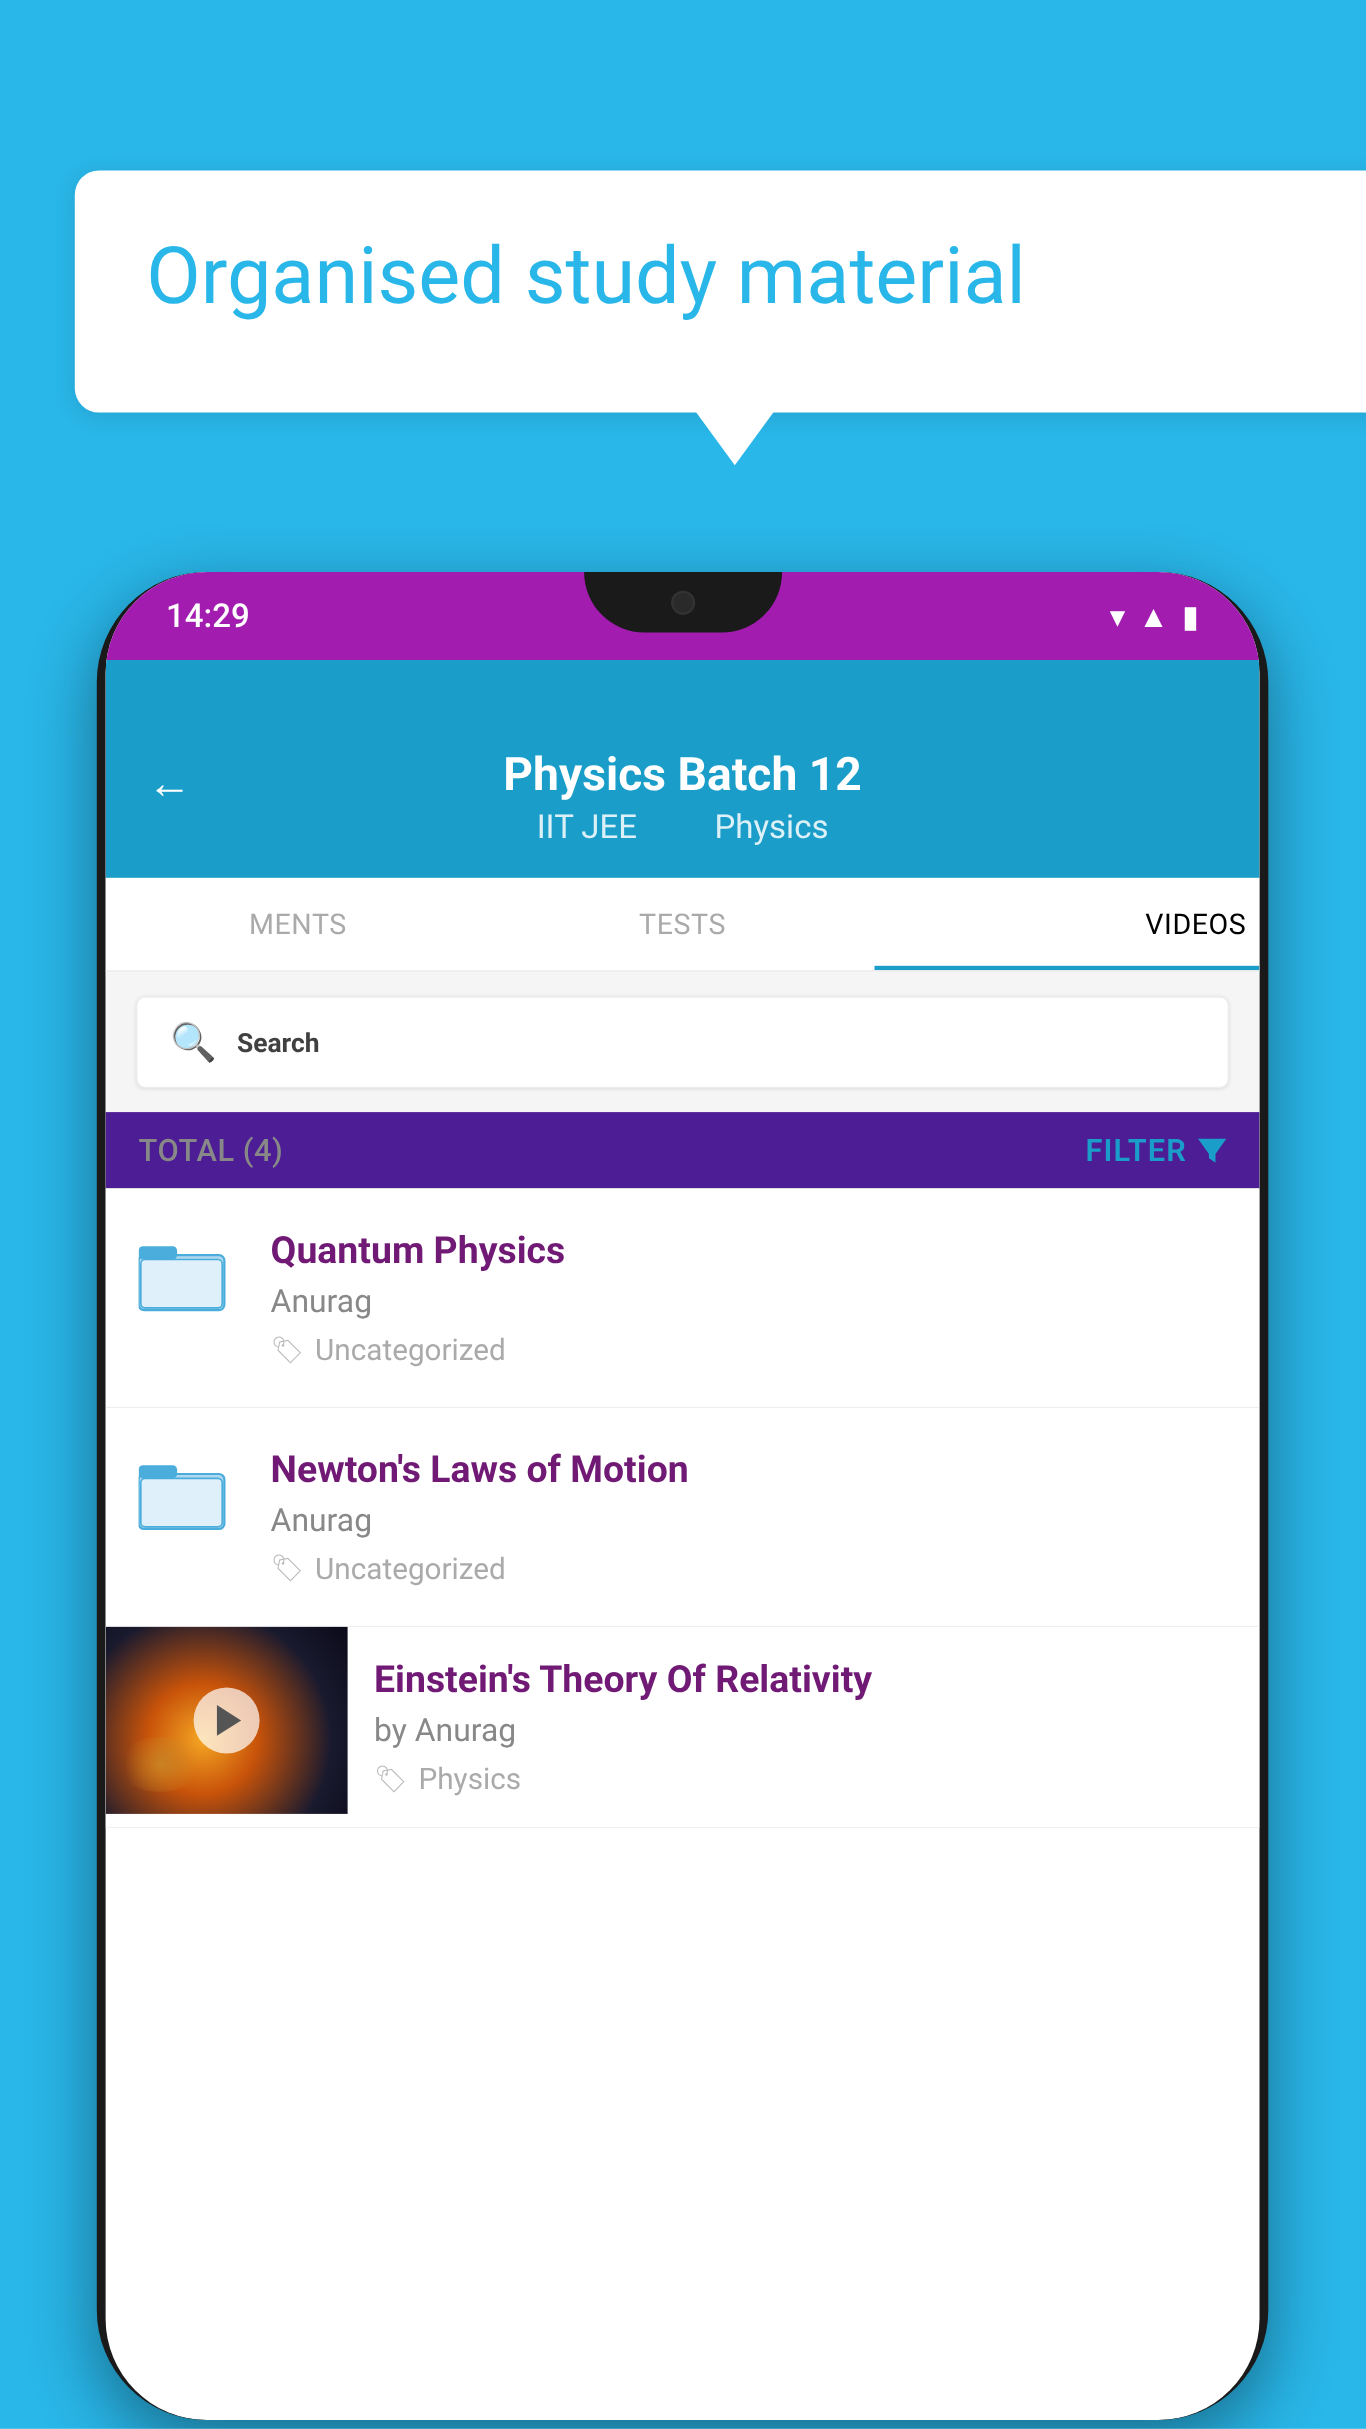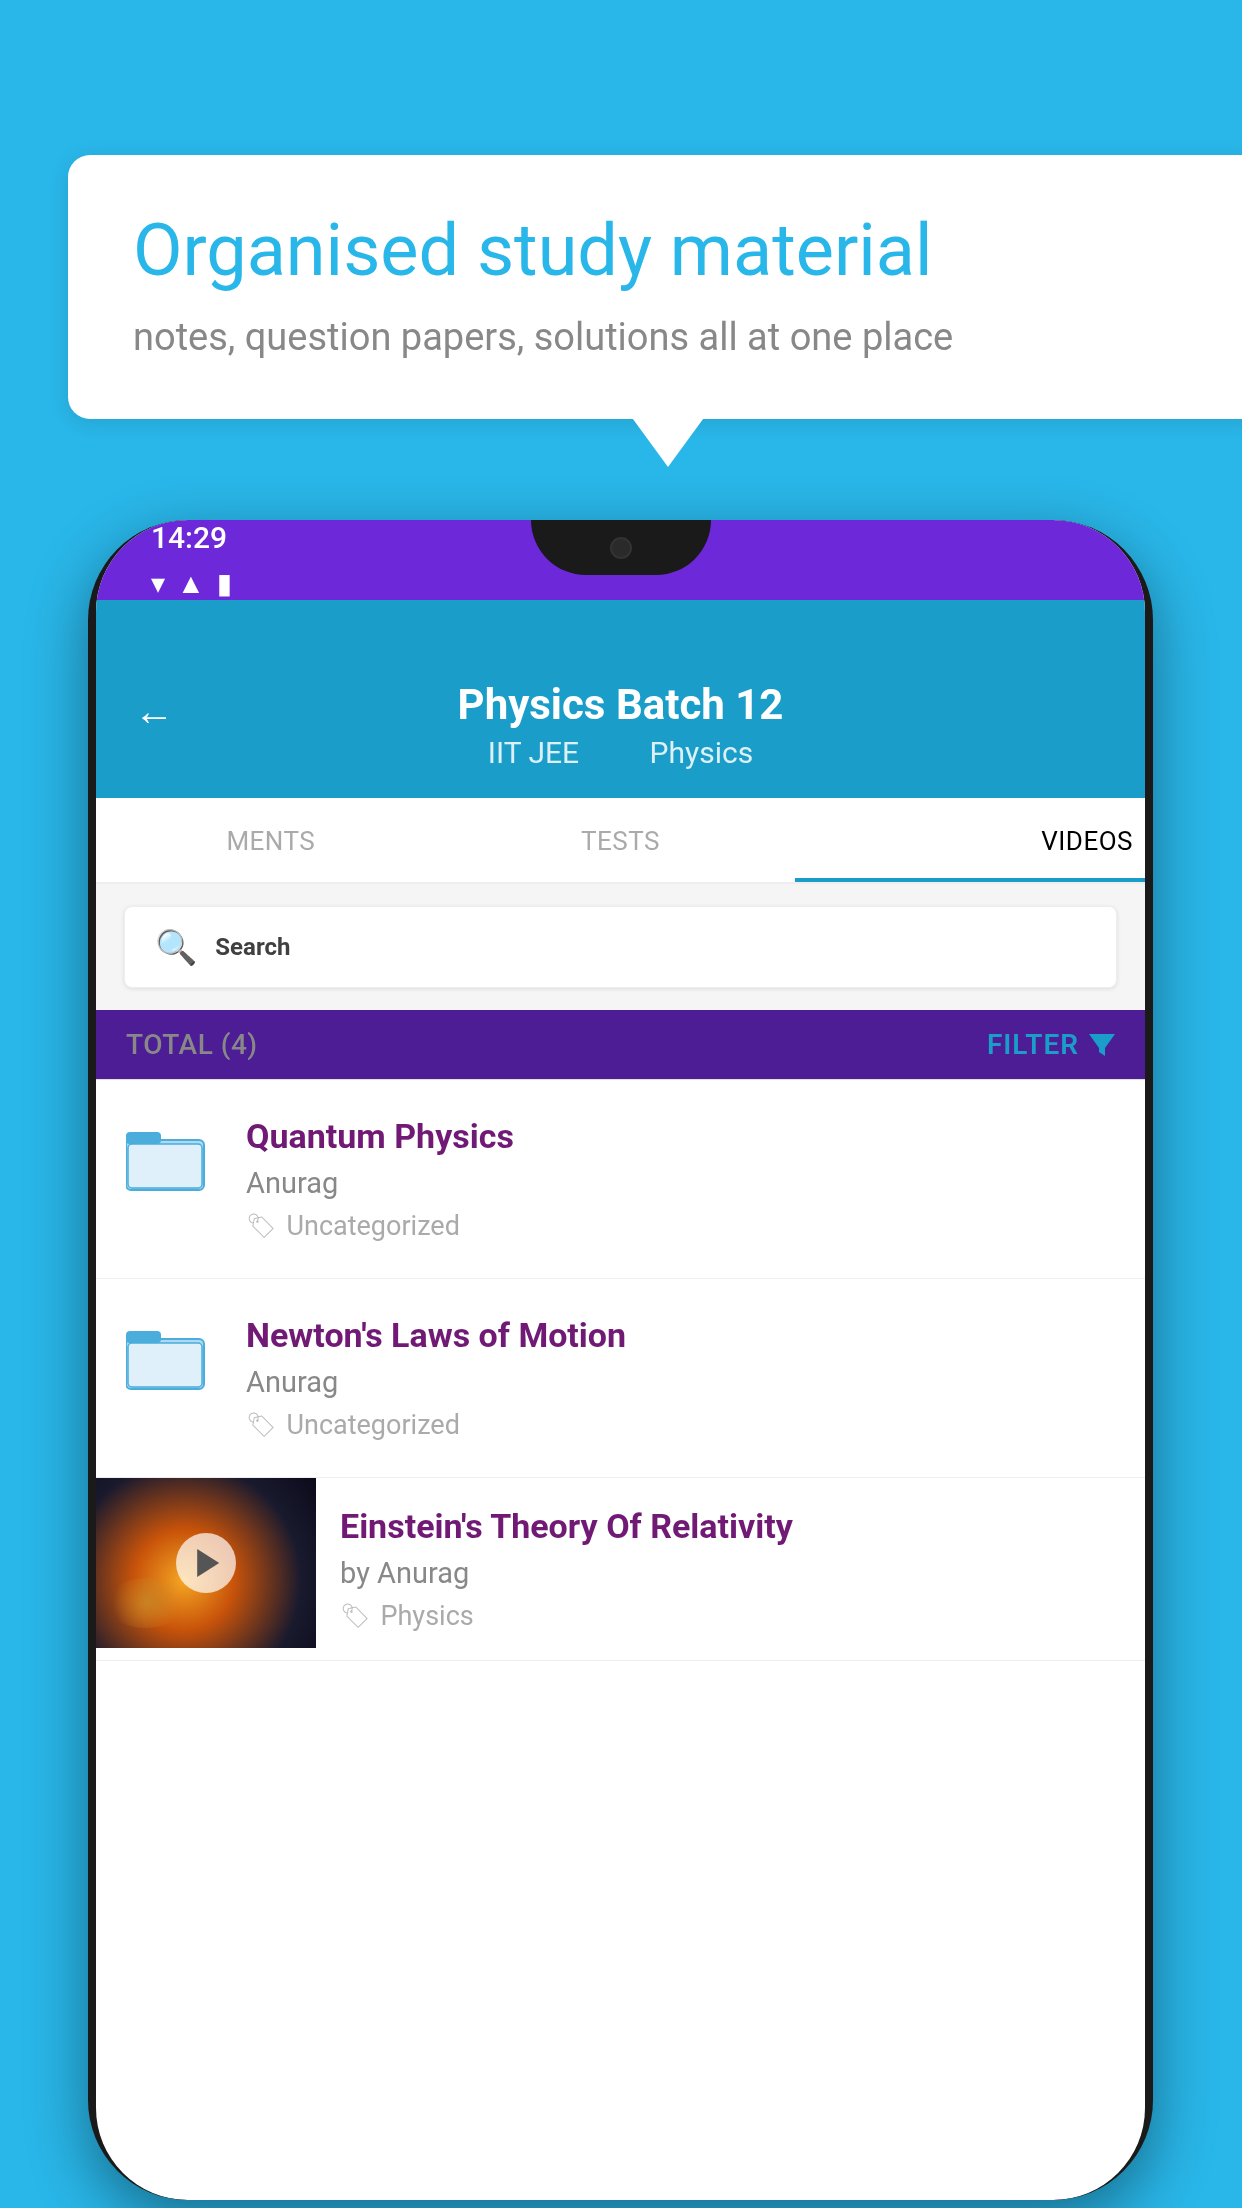--- a/index.html
+++ b/index.html
@@ -62,27 +62,26 @@
       background: #1a1a1a;
       border-radius: 100px;
       box-shadow: 0 20px 60px rgba(0,0,0,0.4);
       overflow: hidden;
     }
 
     
     .phone-status-bar {
       position: relative;
       height: 80px;
-      background: #6d28d9;
-      display: flex;
-      align-items: flex-start;
+      background: #a21caf;
+      display: flex;
+      align-items: center;
       justify-content: space-between;
       padding: 0 55px;
       z-index: 10;
-      flex-direction: column;
     }
 
     .status-time {
       color: white;
       font-size: 30px;
       font-weight: 500;
     }
 
     .status-icons {
       display: flex;
@@ -358,21 +357,20 @@
 
     .video-item-thumb .video-info {
       padding: 28px 30px 28px 24px;
     }
   </style>
 </head>
 <body>
 
 <div class="speech-bubble">
   <div class="bubble-title">Organised study material</div>
-  <div class="bubble-subtitle">notes, question papers, solutions all at one place</div>
 </div>
 
 <div class="phone-frame">
 
   <div class="phone-screen">
 
     <div class="phone-status-bar">
       <span class="status-time">14:29</span>
       <div class="status-icons">
         <span>▾</span>

